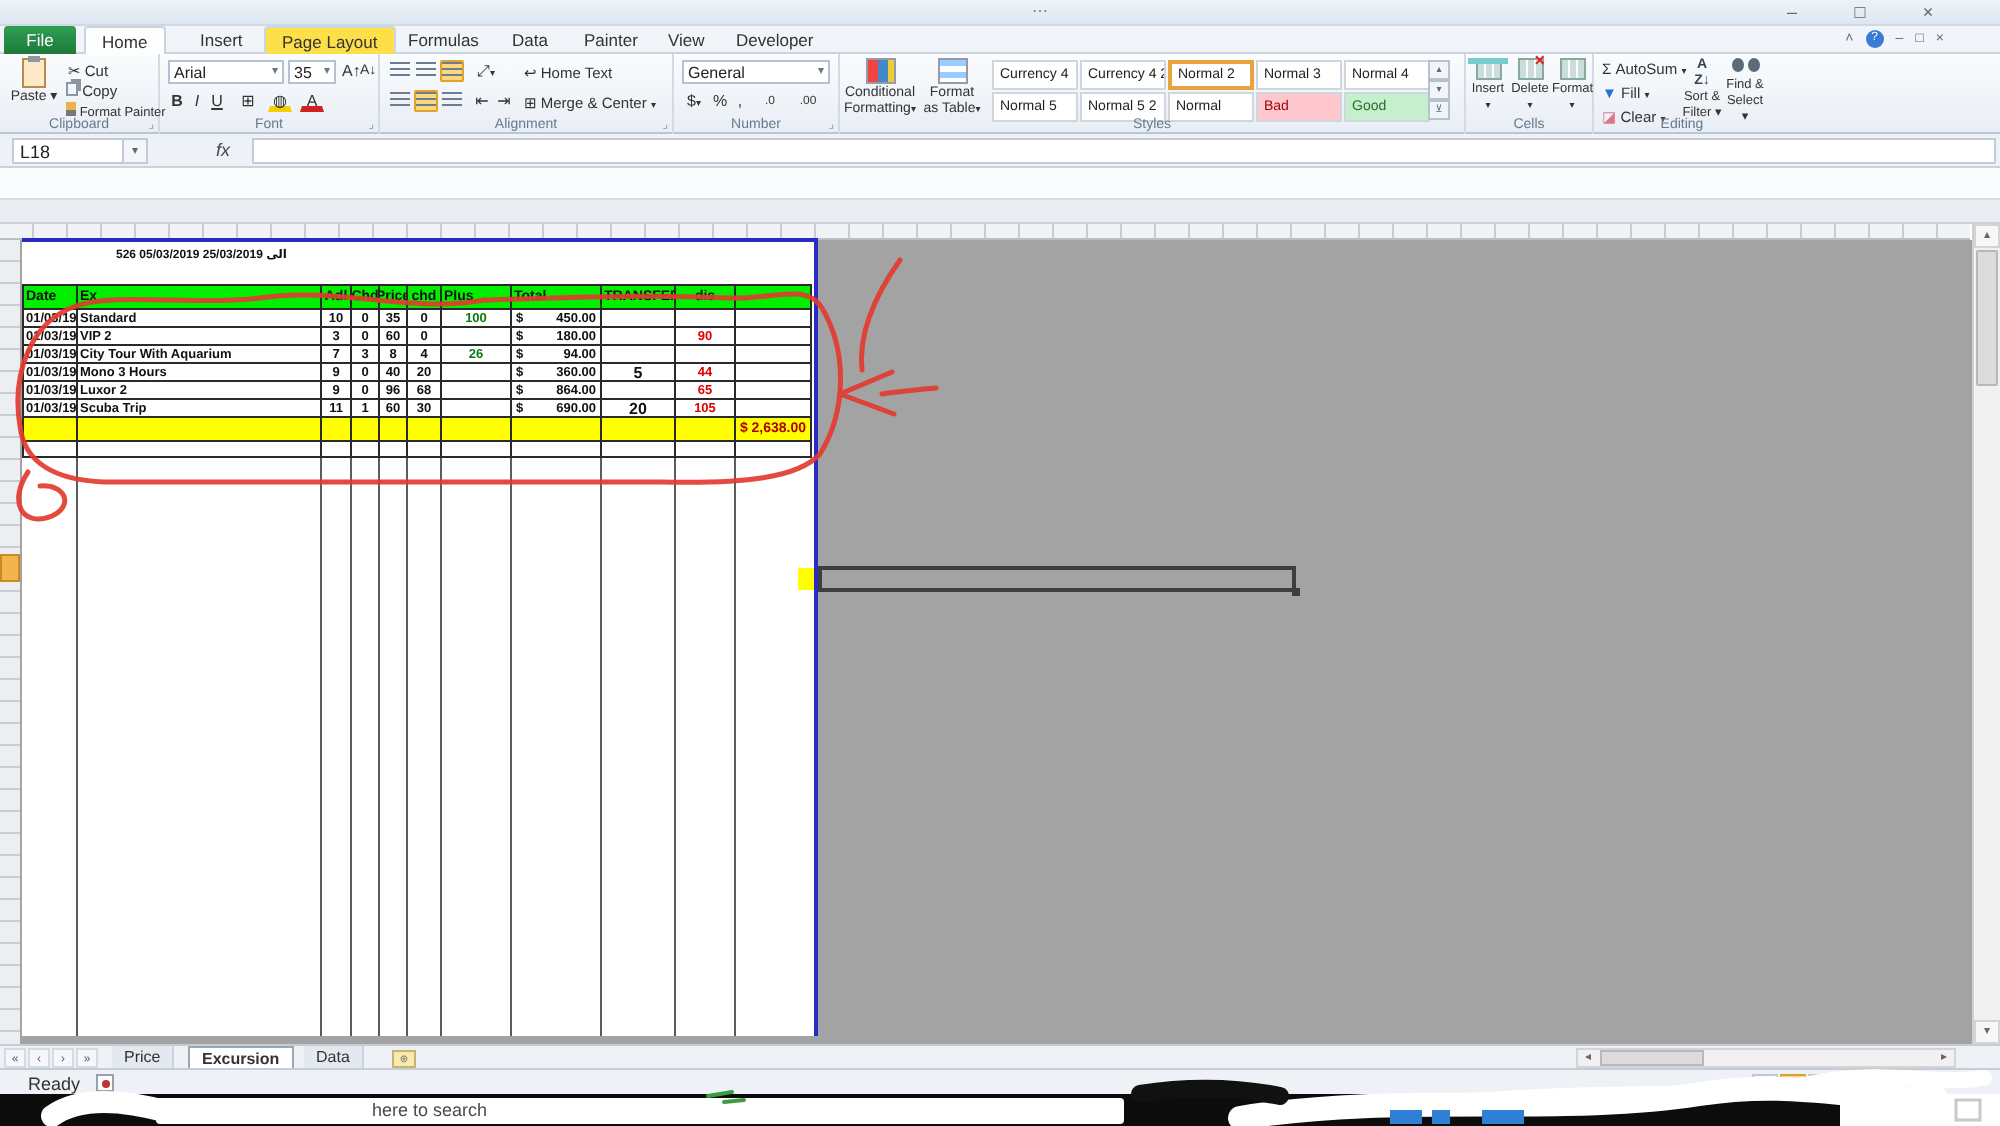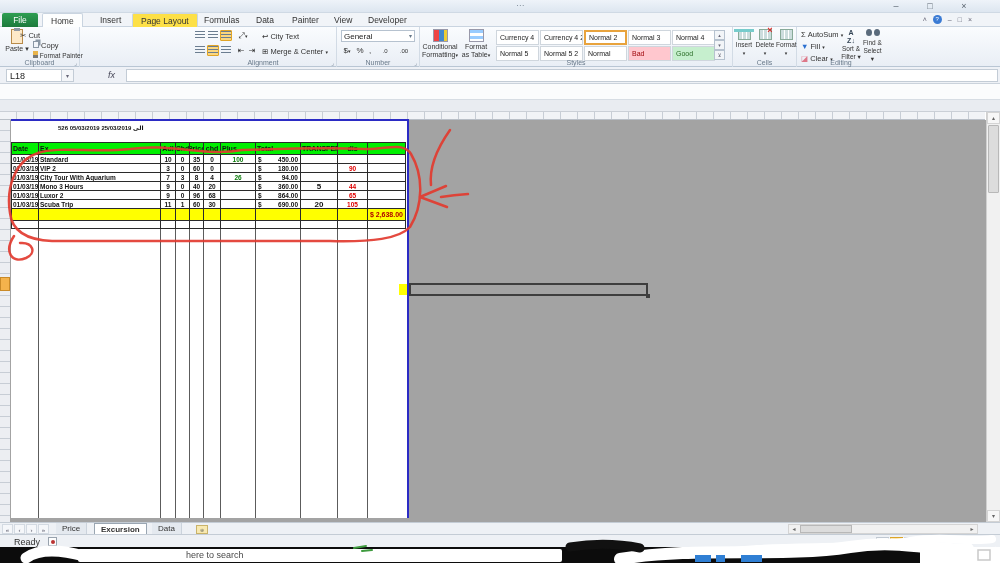--- a/index.html
+++ b/index.html
@@ -162,39 +162,53 @@
   </div>
 
   <div class="ribbon">
 
     <div class="rgroup" style="left:0;width:80px">
       <div class="bigbtn" style="left:2px">
         <div class="clipicon"></div>
         <span>Paste</span>
         <span>▾</span>
       </div>
-      <div class="smalltxt" style="position:absolute;left:20px;top:4px"><span>✂</span> <span>Cut</span></div>
+      <div class="smalltxt" style="position:absolute;left:34px;top:4px"><span>✂</span> <span>Cut</span></div>
       <div class="smalltxt" style="position:absolute;left:33px;top:14px"><span style="display:inline-block;width:6px;height:7px;border:1px solid #8a97a5;box-shadow:2px -2px 0 -0.5px #8a97a5"></span> <span>Copy</span></div>
       <div class="smalltxt" style="position:absolute;left:33px;top:24px;font-size:6.5px"><span style="display:inline-block;width:5px;height:7px;background:#e8b34a;border-bottom:3px solid #777"></span> <span>Format Painter</span></div>
       <div class="glabel">Clipboard</div>
       <div class="dlg">⌟</div>
     </div>
 
+    <div class="rgroup" style="left:80px;width:110px">
+      <div class="combo" style="left:4px;top:3px;width:58px"><span>Arial</span><span class="da">▾</span></div>
+      <div class="combo" style="left:64px;top:3px;width:24px"><span>35</span><span class="da">▾</span></div>
+      <div class="mbtn" style="left:90px;top:3px;width:9px;font-size:8px">A↑</div>
+      <div class="mbtn" style="left:99px;top:3px;width:9px;font-size:7px">A↓</div>
+      <div class="mbtn" style="left:4px;top:18px;width:9px;font-weight:bold">B</div>
+      <div class="mbtn" style="left:14px;top:18px;width:9px;font-style:italic">I</div>
+      <div class="mbtn" style="left:24px;top:18px;width:9px;text-decoration:underline">U</div>
+      <div class="mbtn" style="left:38px;top:18px;width:12px">⊞</div>
+      <div class="mbtn" style="left:54px;top:18px;width:12px;border-bottom:3px solid #f5d000">◍</div>
+      <div class="mbtn" style="left:70px;top:18px;width:12px;border-bottom:3px solid #d02020">A</div>
+      <div class="glabel">Font</div>
+      <div class="dlg">⌟</div>
+    </div>
 
     <div class="rgroup" style="left:190px;width:147px">
       <div class="mbtn" style="left:4px;top:3px;width:12px"><span class="iconlines"></span></div>
       <div class="mbtn" style="left:17px;top:3px;width:12px"><span class="iconlines"></span></div>
       <div class="mbtn hl" style="left:30px;top:3px;width:12px"><span class="iconlines"></span></div>
       <div class="mbtn" style="left:46px;top:3px;width:14px">⤢<span style="font-size:5px">▾</span></div>
       <div class="mbtn" style="left:4px;top:18px;width:12px"><span class="iconlines"></span></div>
       <div class="mbtn hl" style="left:17px;top:18px;width:12px"><span class="iconlines"></span></div>
       <div class="mbtn" style="left:30px;top:18px;width:12px"><span class="iconlines"></span></div>
       <div class="mbtn" style="left:46px;top:18px;width:10px">⇤</div>
       <div class="mbtn" style="left:57px;top:18px;width:10px">⇥</div>
-      <div class="smalltxt" style="position:absolute;left:72px;top:5px"><span>↩</span> <span>City Text</span></div>
+      <div class="smalltxt" style="position:absolute;left:72px;top:5px"><span>↩</span> <span>Home Text</span></div>
       <div class="smalltxt" style="position:absolute;left:72px;top:20px"><span>⊞</span> <span>Merge &amp; Center</span> <span style="font-size:5px">▾</span></div>
       <div class="glabel">Alignment</div>
       <div class="dlg">⌟</div>
     </div>
 
     <div class="rgroup" style="left:337px;width:83px">
       <div class="combo" style="left:4px;top:3px;width:74px"><span>General</span><span class="da">▾</span></div>
       <div class="mbtn" style="left:4px;top:18px;width:12px"><span>$</span><span style="font-size:5px">▾</span></div>
       <div class="mbtn" style="left:18px;top:18px;width:10px">%</div>
       <div class="mbtn" style="left:29px;top:18px;width:8px">,</div>

